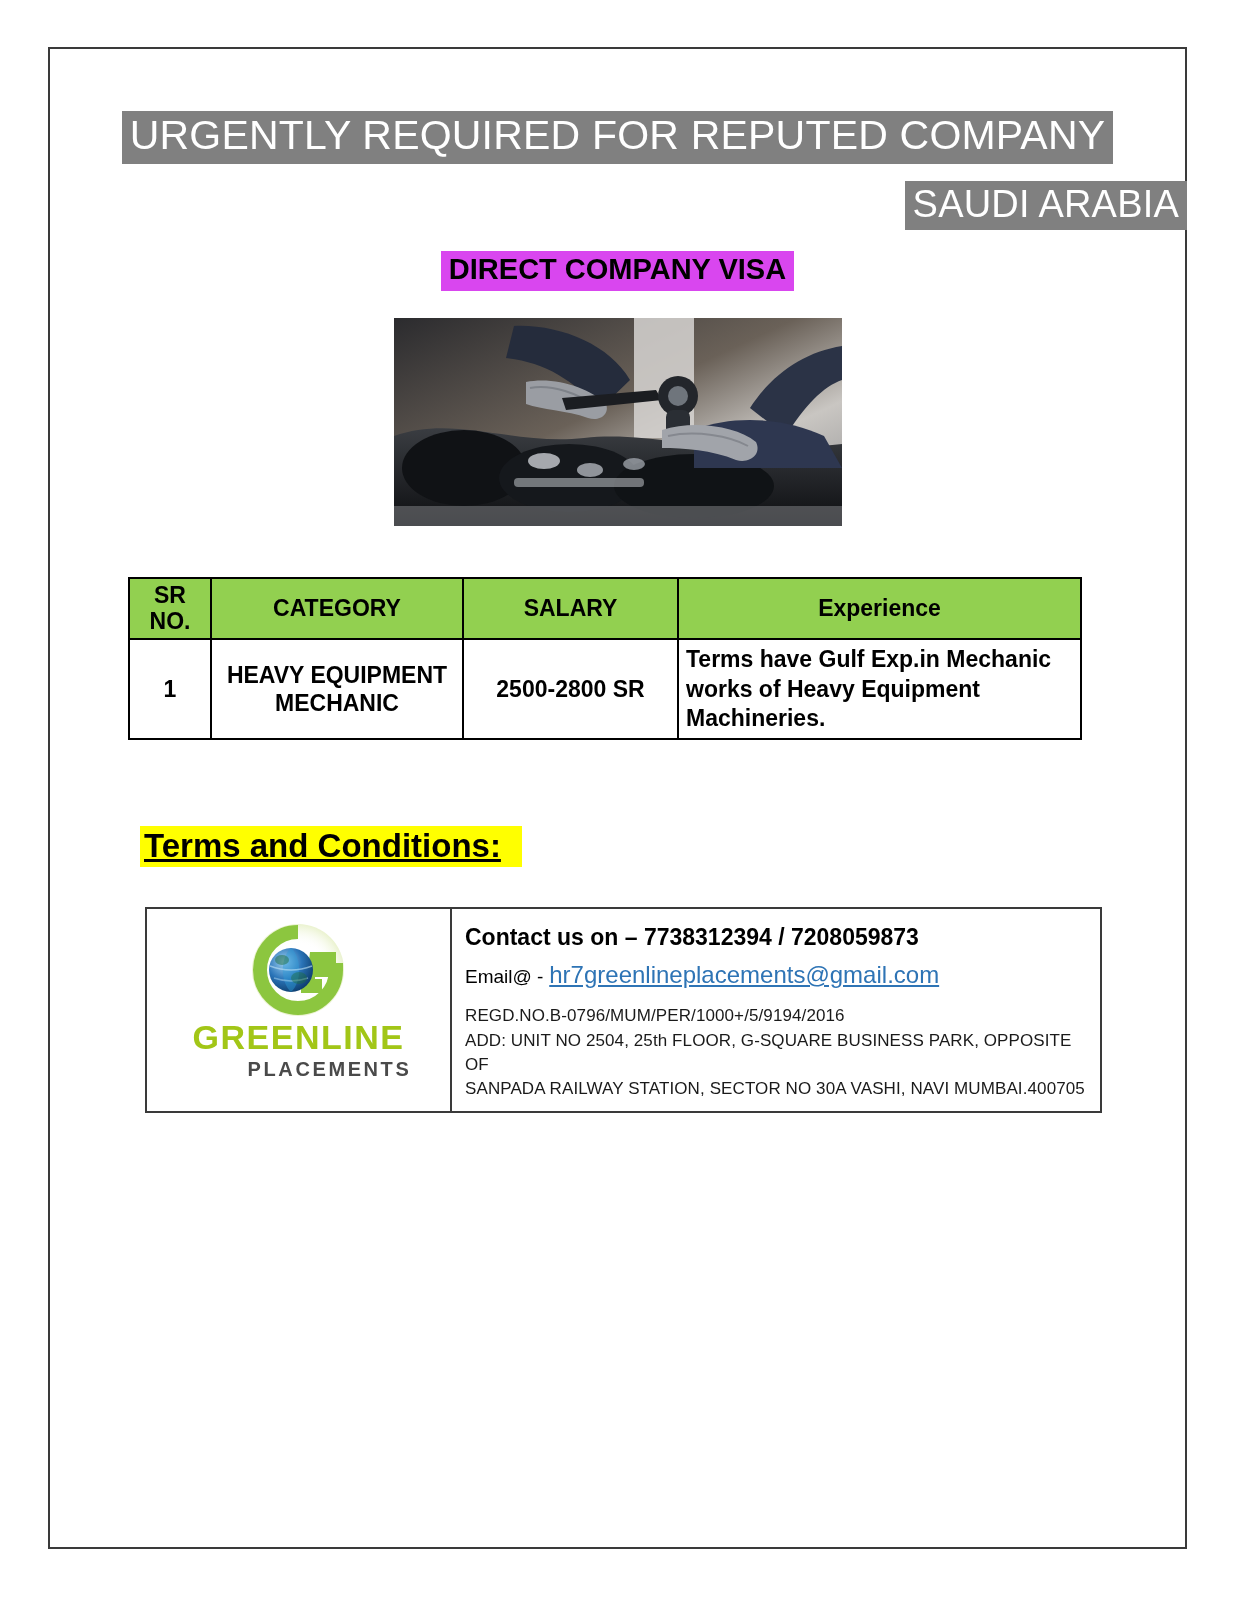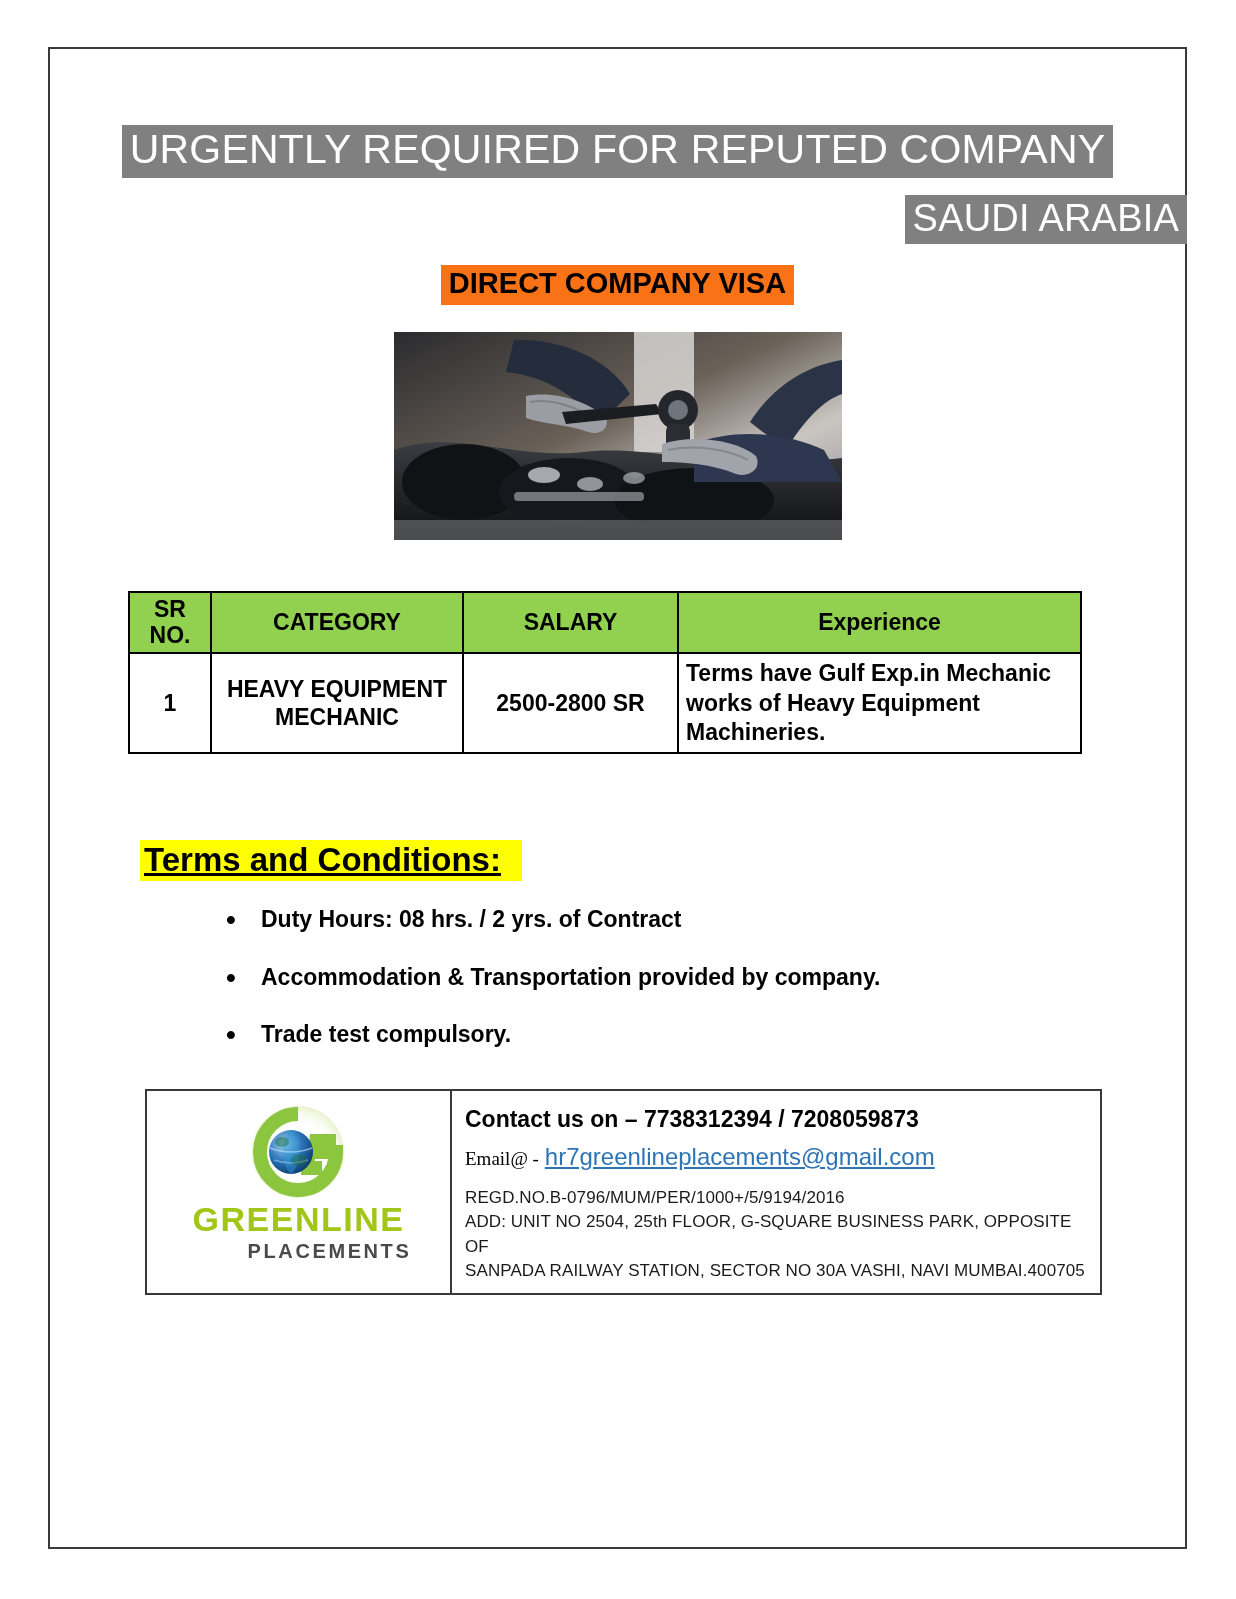--- a/index.html
+++ b/index.html
@@ -25,21 +25,21 @@
     top: 47px;
     width: 1139px;
     height: 1502px;
     border: 2px solid #3a3a3a;
     background: #ffffff;
   }
 
   .content {
     position: absolute;
     left: 48px;
-    top: 47px;
+    top: 33px;
     width: 1139px;
     height: 1502px;
     padding: 0;
   }
 
   
   .head-wrap {
     text-align: center;
     margin-top: 78px;
   }
@@ -65,21 +65,21 @@
   .title-sub {
     font-size: 38px;
   }
 
   .visa-wrap {
     text-align: center;
     margin-top: 21px;
   }
   .banner-yellow {
     display: inline-block;
-    background: #f97316;
+    background: #d946ef;
     color: #000000;
     font-weight: bold;
     font-size: 29px;
     padding: 2px 8px 4px 8px;
     line-height: 1.15;
   }
 
   
   .photo-wrap {
     text-align: center;
@@ -193,21 +193,21 @@
     line-height: 1.25;
     margin-bottom: 7px;
   }
   .email-line {
     font-size: 21px;
     color: #000000;
     line-height: 1.3;
     margin-bottom: 14px;
     white-space: nowrap;
   }
-  .email-label { font-size: 19px; font-family: Liberation Serif, serif; }
+  .email-label { font-size: 19px; }
   .email-link {
     color: #2e74b5;
     text-decoration: underline;
     font-size: 24px;
   }
   .regd-line, .addr-line {
     font-size: 17px;
     color: #1a1a1a;
     line-height: 1.43;
     letter-spacing: 0.1px;
@@ -324,25 +324,20 @@
             <td class="exp">Terms have Gulf Exp.in Mechanic works of Heavy Equipment Machineries.</td>
           </tr>
         </tbody>
       </table>
     </div>
 
     <div class="terms-head-wrap">
       <span class="terms-head">Terms and Conditions:</span>
     </div>
 
-    <ul class="terms">
-      <li>Duty Hours: 08 hrs. / 2 yrs. of Contract</li>
-      <li>Accommodation &amp; Transportation provided by company.</li>
-      <li>Trade test compulsory.</li>
-    </ul>
 
     <div class="footer-wrap">
       <table class="footer">
         <tbody>
             <tr>
           <td class="logo-cell">
             <div class="logo">
               <svg class="logo-mark" width="108" height="96" viewBox="0 0 108 96" xmlns="http://www.w3.org/2000/svg">
                 <defs>
                   <radialGradient id="glow" cx="50%" cy="50%" r="50%">

